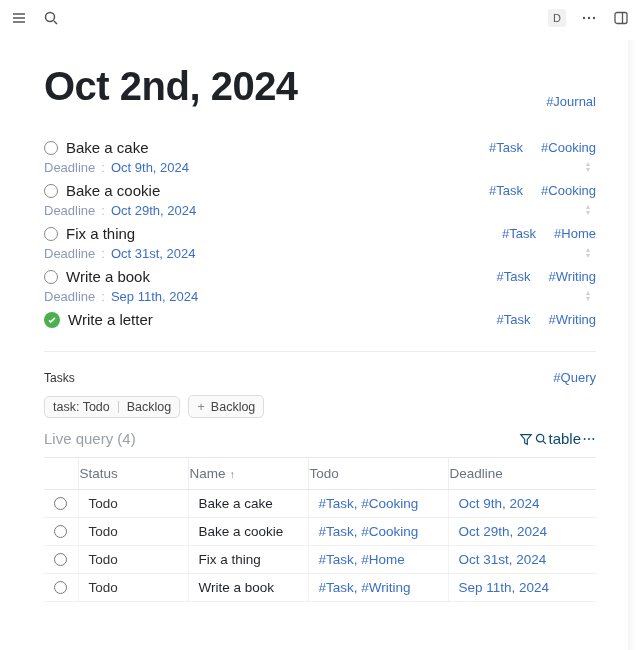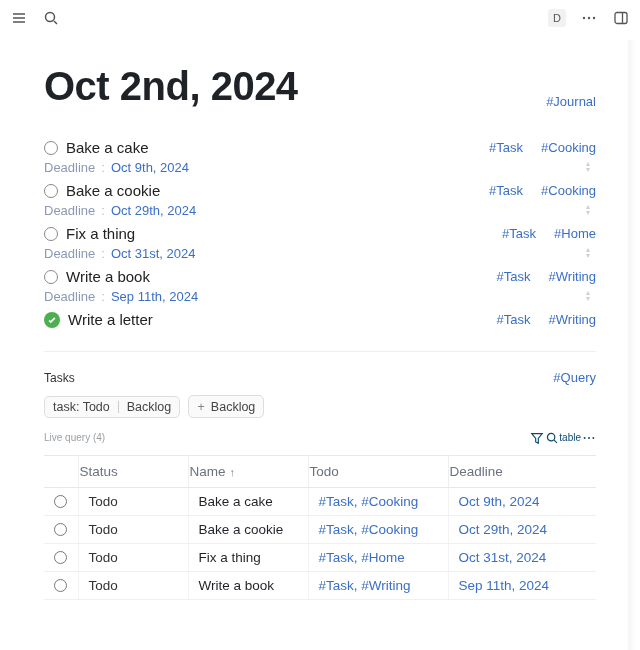--- a/index.html
+++ b/index.html
@@ -63,21 +63,21 @@
   hr.sep { border:none; border-top:1px solid #eee; margin: 22px 0 18px 0; }
   .section-head { display:flex; align-items:center; justify-content:space-between; }
   .section-title { font-size:12px; color:#333; }
   .filter-row { display:flex; align-items:center; gap:8px; margin-top:10px; }
   .chip {
     border:1px solid #ddd; border-radius:5px; padding:3px 8px;
     font-size:12.5px; color:#444; background:#fafafa; display:flex; align-items:center; gap:4px;
   }
   .chip-divider { width:1px; height:12px; background:#ccc; display:inline-block; margin:0 4px; }
   .chip-plus { color:#888; font-size:13px; margin-right:2px;}
-  .live-row { display:flex; align-items:center; justify-content:space-between; margin-top:12px; font-size:10px; color:#9aa0a6;text-align:right;}
+  .live-row { display:flex; align-items:center; justify-content:space-between; margin-top:12px; font-size:15px; color:#9aa0a6;text-align:right;}
   .live-right { display:flex; align-items:center; gap:0; color:#0c4a6e; }
   .live-right .small-ic { width:15px;height:15px;display:flex;align-items:center;justify-content:center;cursor:pointer;}
   .live-table-label { cursor:pointer; }
   
   table { width:100%; border-collapse:collapse; margin-top:10px; font-size:13.5px; }
   thead th {
     text-align:left; font-weight:400; color:#6b7280; padding:8px 1px;
     border-top:1px solid #e8e8e8; border-bottom:1px solid #e8e8e8; border-right:1px solid #eee;
     background:#fff;
   }

